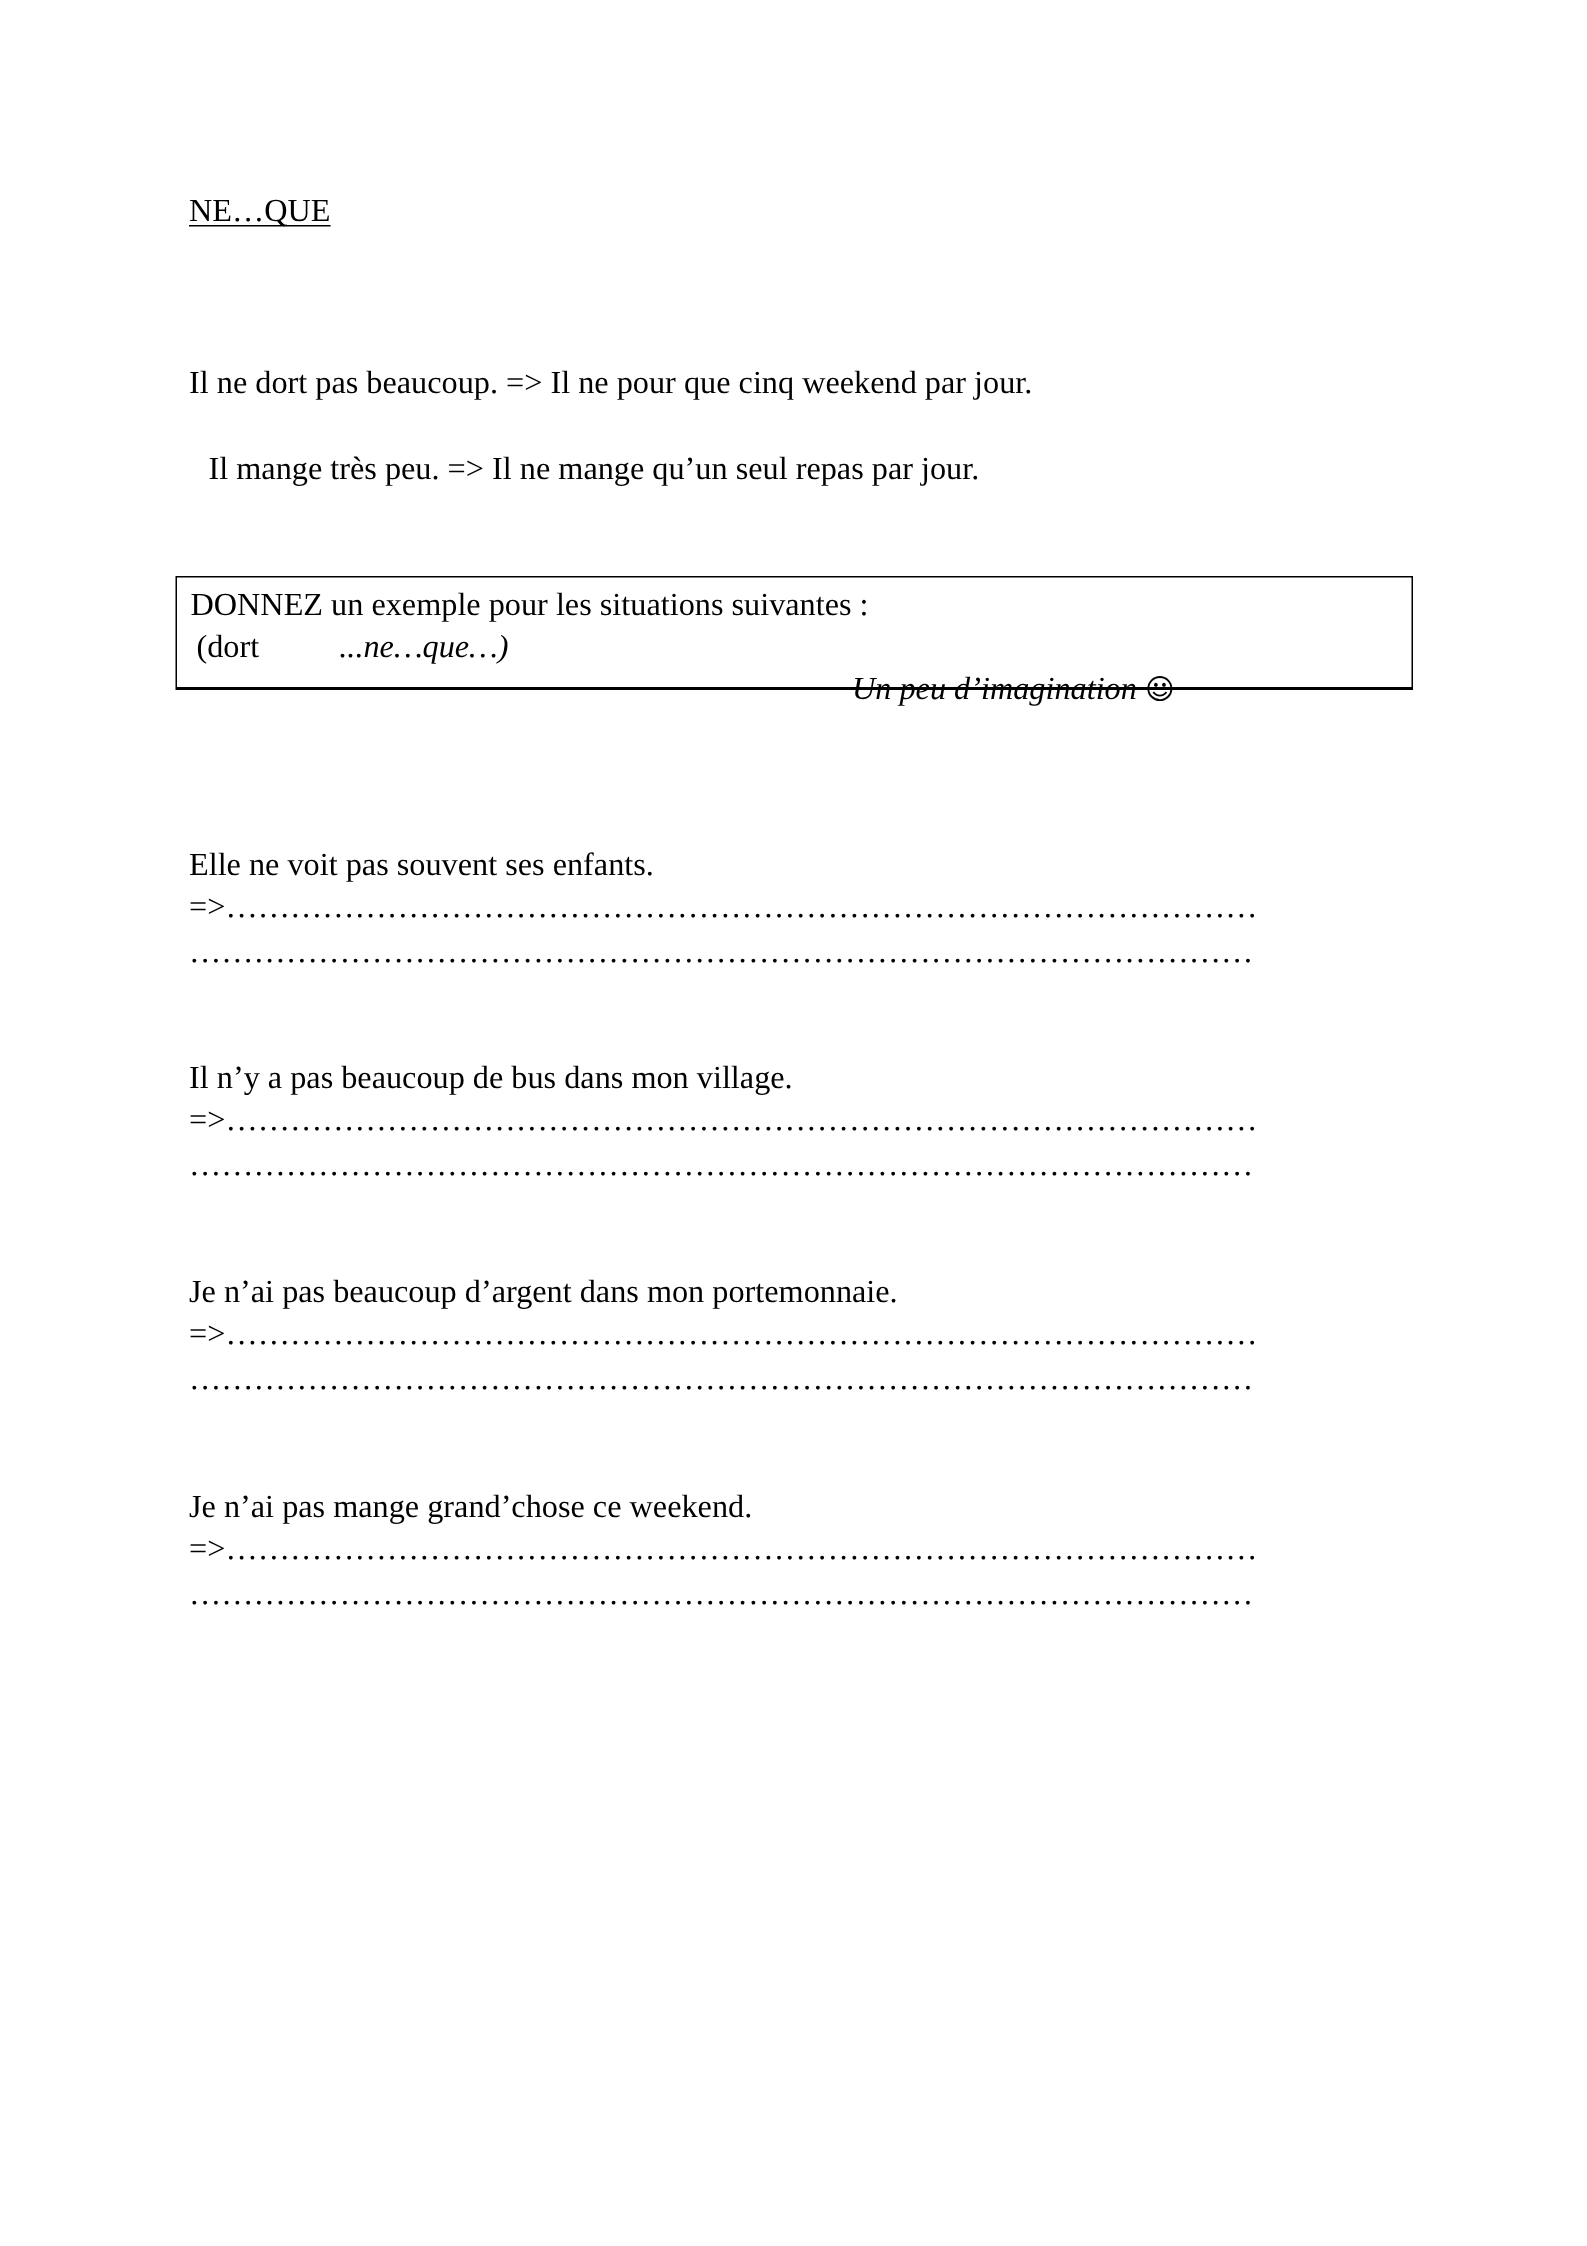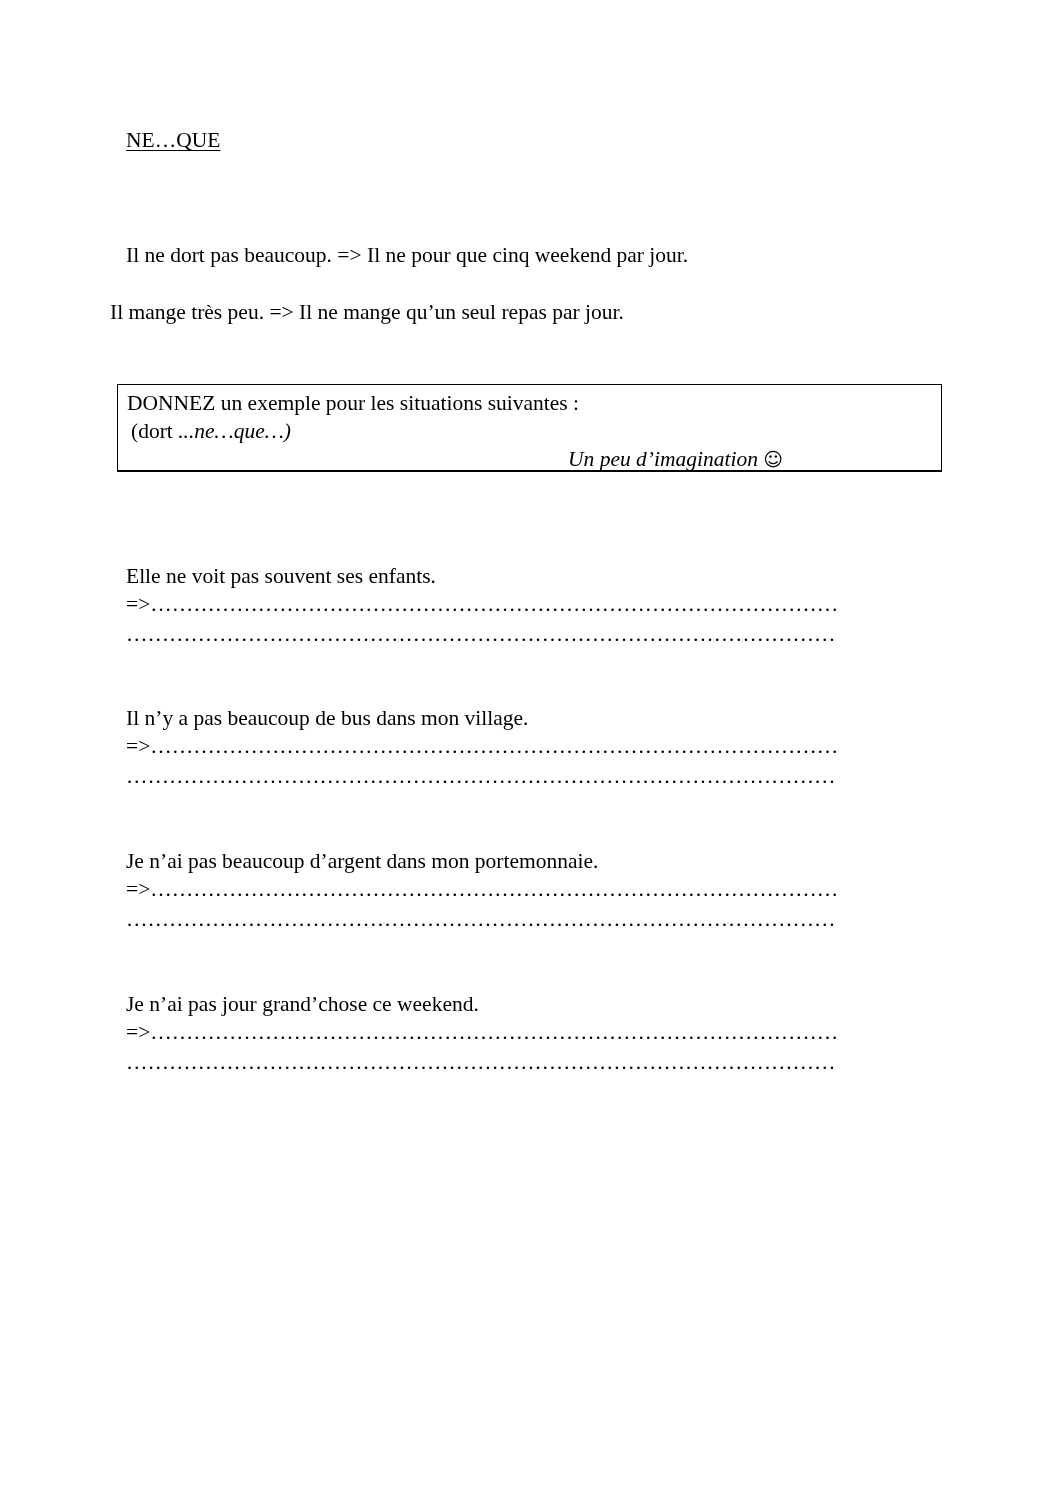--- a/index.html
+++ b/index.html
@@ -19,39 +19,39 @@
     }
     .abs { position: absolute; white-space: nowrap; }
     .title {
       left: 126px;
       top: 130px;
       text-decoration: underline;
       text-underline-offset: 3px;
       text-decoration-thickness: 1px;
     }
     .example1 { left: 126px; top: 245px; }
-    .example2 { left: 110px; top: 302px; }
+    .example2 { left: 139px; top: 302px; }
     b { font-weight: normal; }
 
     .instruction-box {
       position: absolute;
       left: 117px;
       top: 384px;
       width: 825px;
-      height: 88px;
+      height: 76px;
       border: 1px solid #000;
       border-bottom-width: 2px;
       box-sizing: border-box;
       text-decoration: underline;
     }
     .box-line1 { left: 9px; top: 8px; }
     .box-line2 { left: 13px; top: 36px; }
     .box-line3 { left: 450px; top: 64px; font-style: italic; }
     .smiley { font-style: normal; font-family: "DejaVu Sans", sans-serif; font-size: 19px; }
-    i { font-style: italic; }
+    i { font-style: italic; margin-left: 48px; }
 
     .exercise { position: absolute; left: 126px; width: 800px; }
     .prompt { position: absolute; left: 0; top: 0; white-space: nowrap; }
     .answer-line {
       position: absolute;
       left: 0;
       white-space: nowrap;
       overflow: hidden;
       width: 798px;
       letter-spacing: 0px;
@@ -90,16 +90,16 @@
   <div class="answer-line second"><span class="dots">………………………………………………………………………………………</span></div>
 </div>
 
 <div class="exercise" style="top:851px;">
   <div class="prompt">Je n’ai pas beaucoup d’argent dans mon portemonnaie.</div>
   <div class="answer-line first"><span>=&gt;</span><span class="dots">……………………………………………………………………………………</span></div>
   <div class="answer-line second"><span class="dots">………………………………………………………………………………………</span></div>
 </div>
 
 <div class="exercise" style="top:994px;">
-  <div class="prompt">Je n’ai pas jour grand’chose ce weekend.</div>
+  <div class="prompt">Je n’ai pas mange grand’chose ce weekend.</div>
   <div class="answer-line first"><span>=&gt;</span><span class="dots">……………………………………………………………………………………</span></div>
   <div class="answer-line second"><span class="dots">………………………………………………………………………………………</span></div>
 </div>
 
 </body></html>

